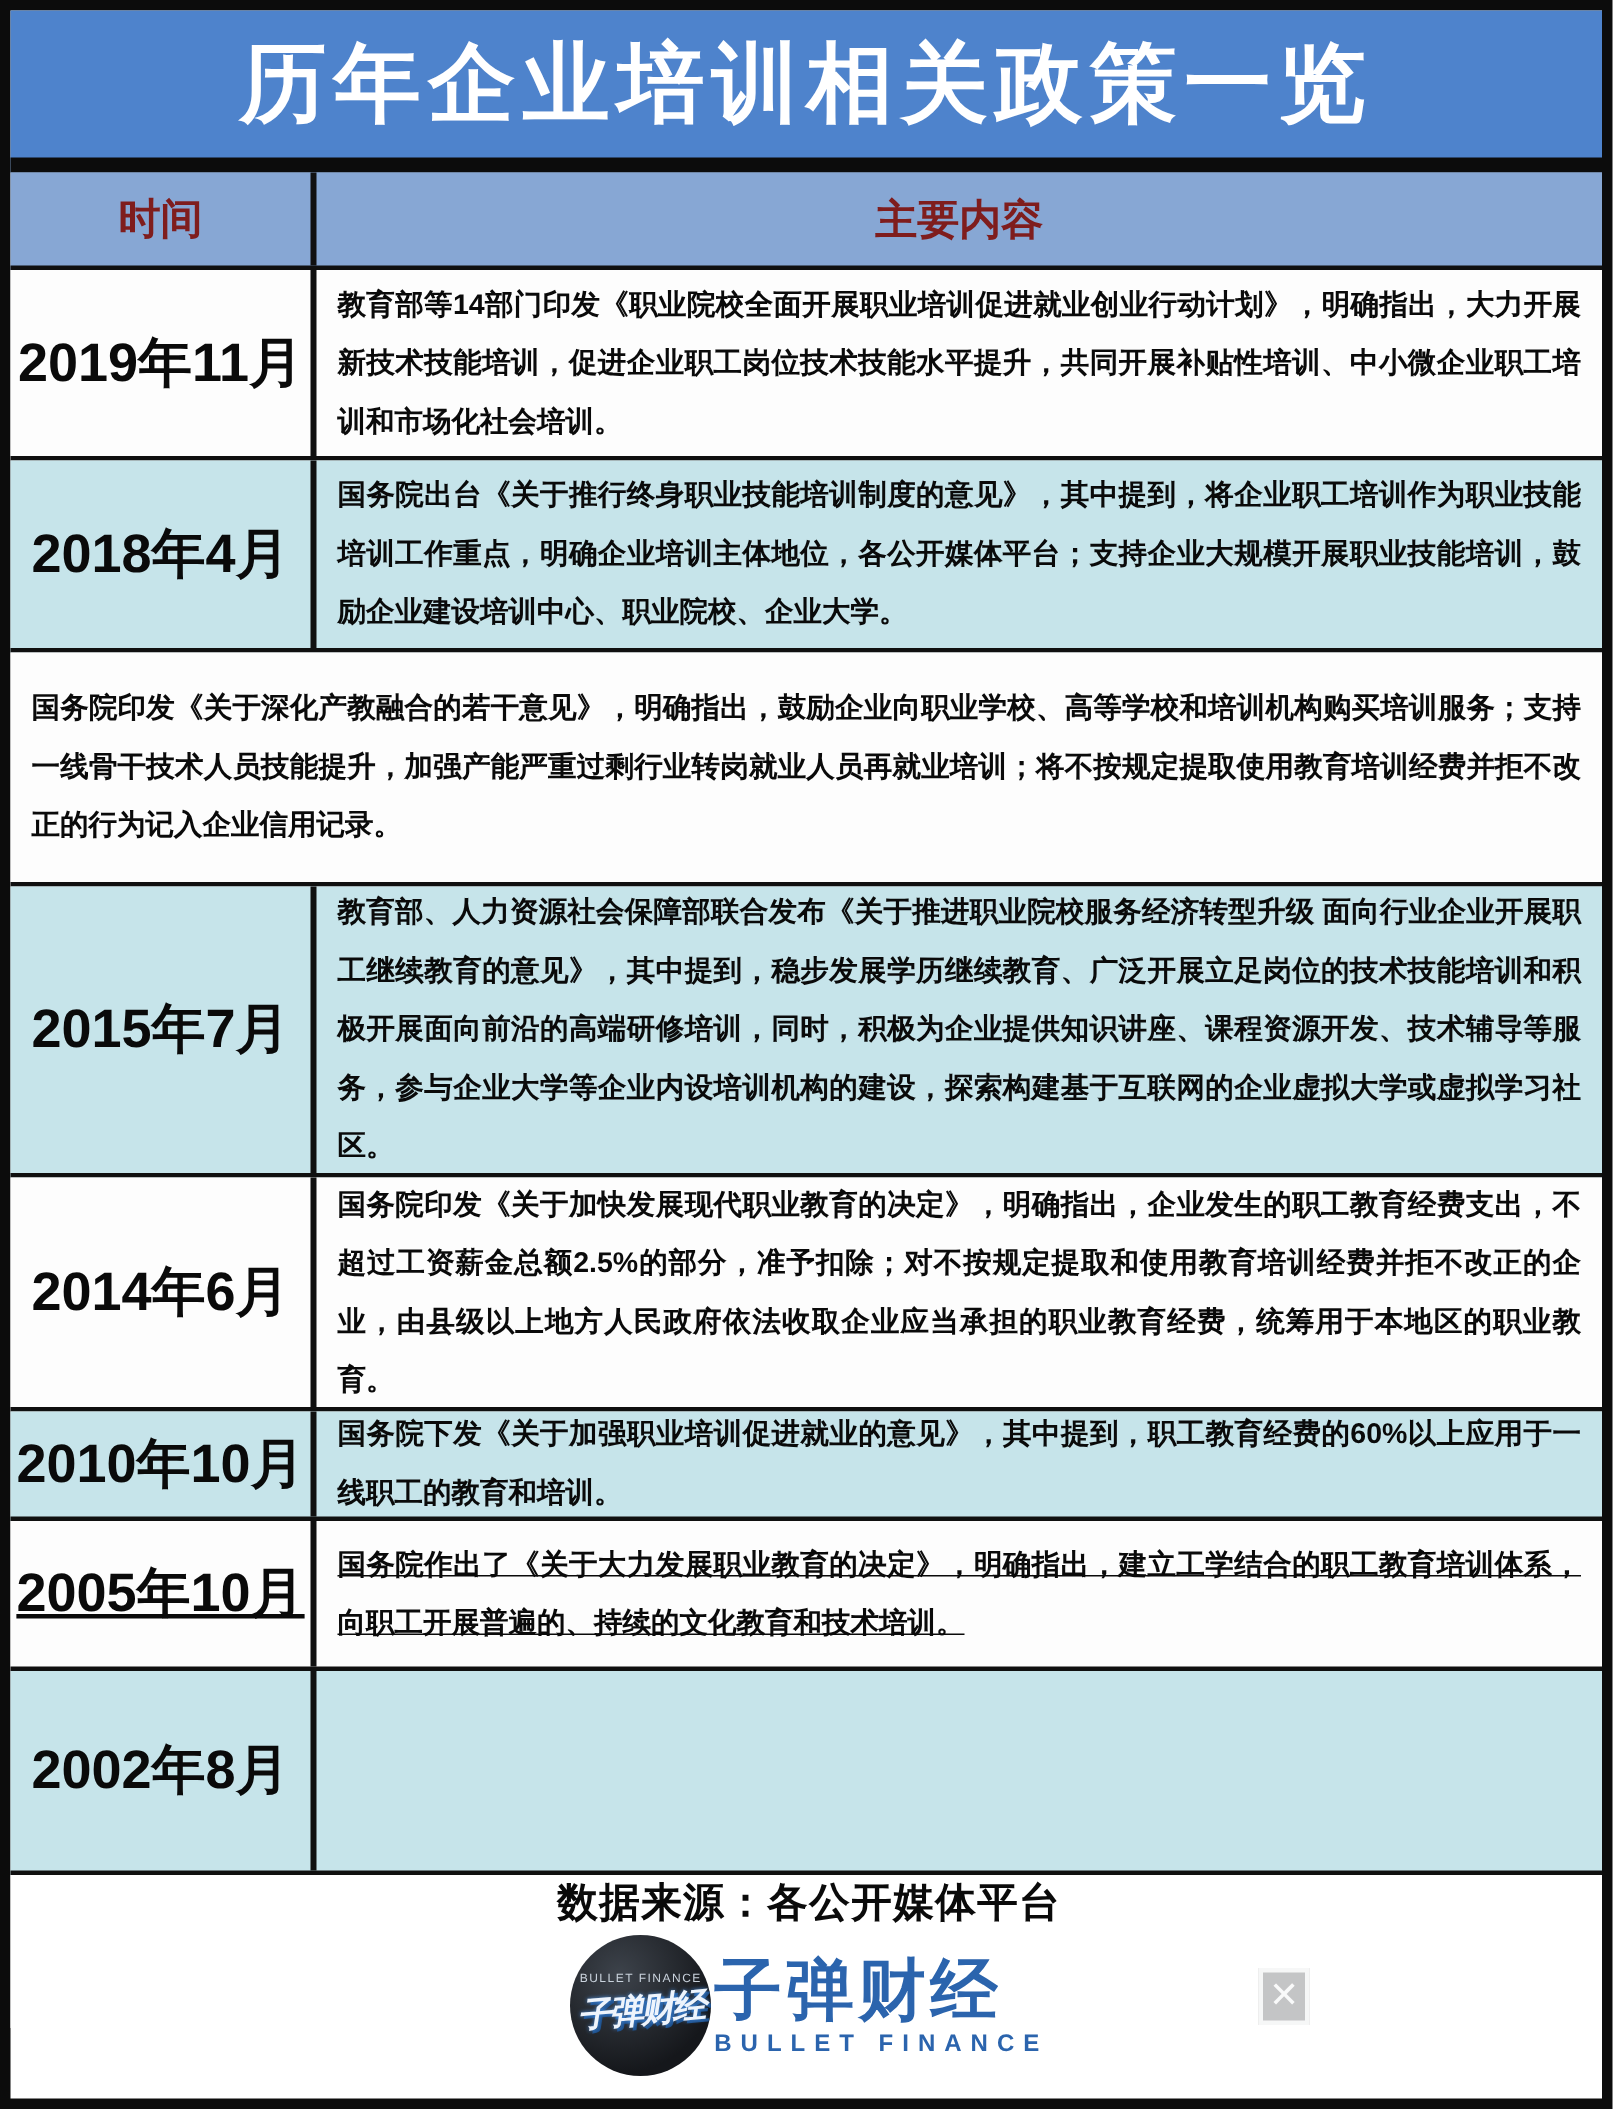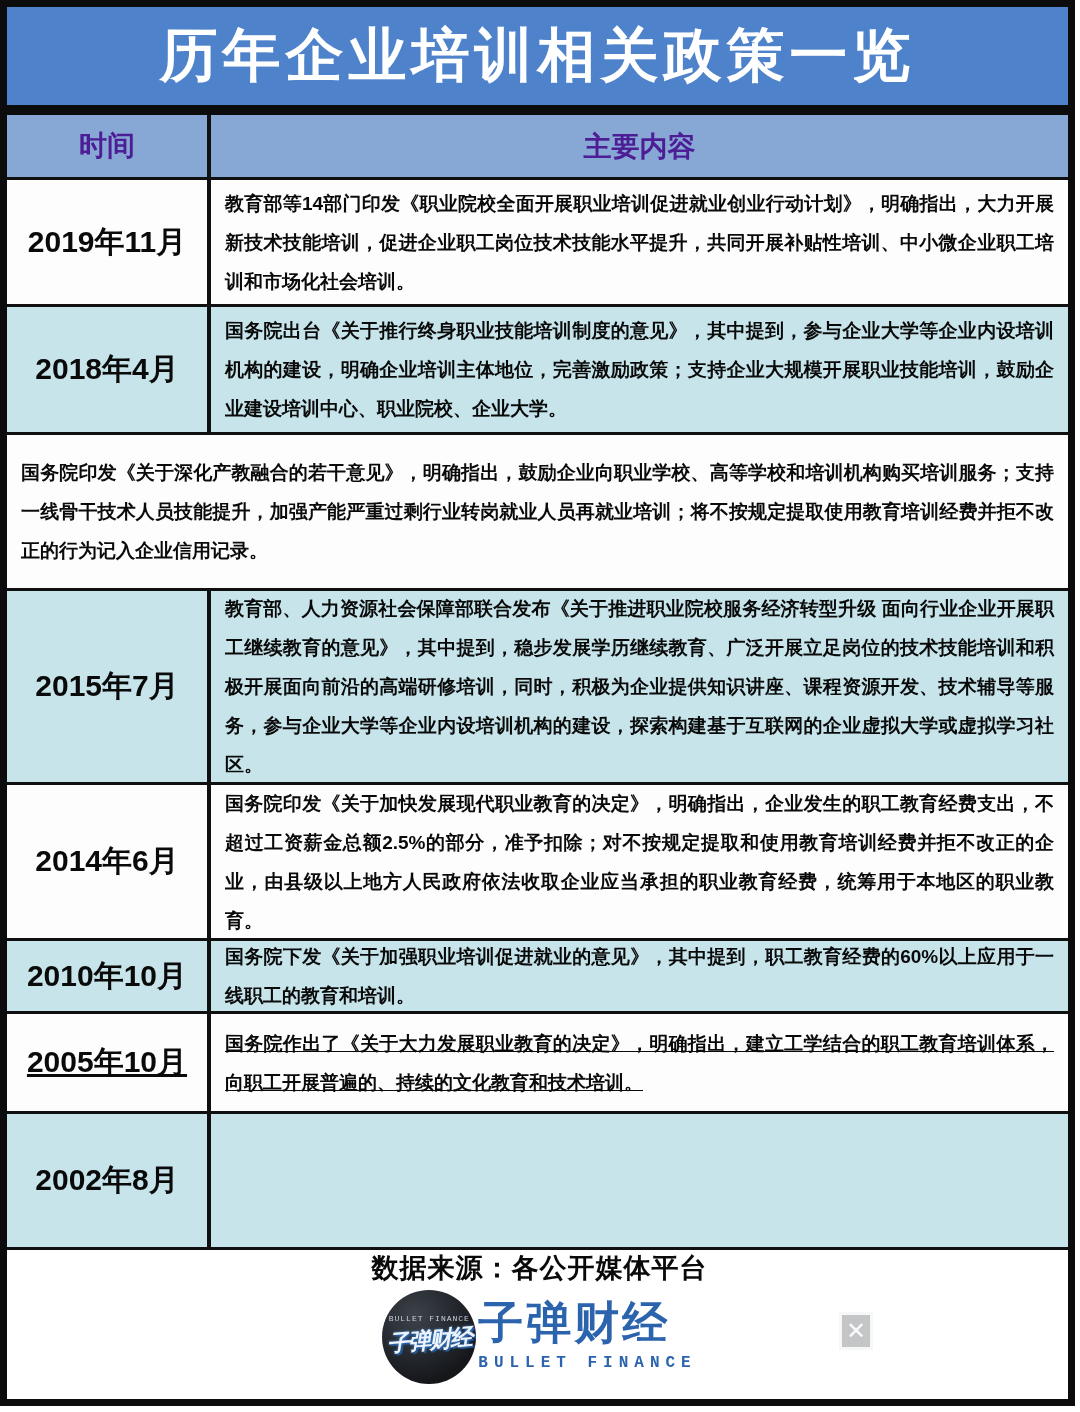--- a/index.html
+++ b/index.html
@@ -7,34 +7,34 @@
        font-family:"Liberation Sans","DejaVu Sans",sans-serif;color:#0a0a0a;}
   .frame{position:absolute;left:0;top:0;width:1075px;height:1406px;
          border:7px solid #0c0c0c;box-sizing:border-box;background:#fff;}
   .title-bar{height:98px;background:#4e83cc;border-bottom:10px solid #0c0c0c;
              display:flex;align-items:center;justify-content:center;}
   .title-bar span{color:#ffffff;font-size:58px;font-weight:bold;letter-spacing:5px;}
   .table{display:block;}
   .trow{display:flex;border-bottom:3px solid #101010;box-sizing:border-box;}
   .cell-date{flex:0 0 200px;width:200px;border-right:4px solid #101010;
              display:flex;align-items:center;justify-content:center;
-             font-weight:bold;font-size:30px;text-align:right;}
+             font-weight:bold;font-size:36px;text-align:right;}
   .cell-content{flex:1;display:flex;align-items:center;padding:6px 14px;
                 font-size:19px;line-height:39px;text-align:justify;font-weight:600;}
   .header-row{background:#87a7d4;height:65px;}
-  .header-row .cell-date,.header-row .cell-content{color:#4c1d95;font-weight:bold;
+  .header-row .cell-date,.header-row .cell-content{color:#7f1d1d;font-weight:bold;
                 font-size:28px;justify-content:center;text-align:center;padding:0;}
   .h1{height:127px;} .h2{height:128px;} .h3{height:156px;} .h4{height:194px;}
   .h5{height:156px;} .h6{height:73px;}  .h7{height:100px;text-decoration:underline;} .h8{height:136px;}
   .shade{background:#c6e4ea;}
   .plain{background:#fdfdfd;}
   .footer{position:relative;height:102px;display:flex;align-items:center;
           justify-content:space-between;padding:0 6px 0 10px;background:#ffffff;flex-direction:column;}
   .source{font-size:27px;font-weight:bold;letter-spacing:1px;}
-  .logo{display:flex;align-items:center;gap:2px;margin-top:4px;font-family:Liberation Mono, monospace;}
+  .logo{display:flex;align-items:center;gap:2px;margin-top:4px;}
   .badge{width:94px;height:94px;border-radius:50%;flex:0 0 94px;overflow:hidden;
          background:radial-gradient(circle at 35% 28%,#3d434b,#15171b 72%);
          display:flex;flex-direction:column;align-items:center;}
   .badge-top{font-size:8px;letter-spacing:1px;color:#c9d2dc;margin-top:24px;white-space:nowrap;}
   .badge-main{font-size:23px;font-weight:bold;font-style:italic;color:#eef4fc;
               letter-spacing:-2px;transform:rotate(-5deg);margin-top:2px;white-space:nowrap;
               text-shadow:0 0 3px #4a8fe0,2px 2px 0 #1d4f8a;}
   .logo-text{display:flex;flex-direction:column;align-items:flex-start;}
   .logo-cn{font-size:45px;font-weight:bold;color:#2b64ad;letter-spacing:3px;line-height:48px;}
   .logo-en{font-size:16px;font-weight:bold;color:#2b64ad;letter-spacing:6px;margin-top:3px;}
@@ -59,21 +59,21 @@
       <div class="cell-content">主要内容</div>
     </div>
 
     <div class="trow plain h1">
       <div class="cell-date">2019年11月</div>
       <div class="cell-content">教育部等14部门印发《职业院校全面开展职业培训促进就业创业行动计划》，明确指出，大力开展新技术技能培训，促进企业职工岗位技术技能水平提升，共同开展补贴性培训、中小微企业职工培训和市场化社会培训。</div>
     </div>
 
     <div class="trow shade h2">
       <div class="cell-date">2018年4月</div>
-      <div class="cell-content">国务院出台《关于推行终身职业技能培训制度的意见》，其中提到，参与企业大学等企业内设培训机构的建设，明确企业培训主体地位，完善激励政策；支持企业大规模开展职业技能培训，鼓励企业建设培训中心、职业院校、企业大学。</div>
+      <div class="cell-content">国务院出台《关于推行终身职业技能培训制度的意见》，其中提到，将企业职工培训作为职业技能培训工作重点，明确企业培训主体地位，各公开媒体平台；支持企业大规模开展职业技能培训，鼓励企业建设培训中心、职业院校、企业大学。</div>
     </div>
 
     <div class="trow plain h3">
       <div class="cell-content">国务院印发《关于深化产教融合的若干意见》，明确指出，鼓励企业向职业学校、高等学校和培训机构购买培训服务；支持一线骨干技术人员技能提升，加强产能严重过剩行业转岗就业人员再就业培训；将不按规定提取使用教育培训经费并拒不改正的行为记入企业信用记录。</div>
     </div>
 
     <div class="trow shade h4">
       <div class="cell-date">2015年7月</div>
       <div class="cell-content">教育部、人力资源社会保障部联合发布《关于推进职业院校服务经济转型升级 面向行业企业开展职工继续教育的意见》，其中提到，稳步发展学历继续教育、广泛开展立足岗位的技术技能培训和积极开展面向前沿的高端研修培训，同时，积极为企业提供知识讲座、课程资源开发、技术辅导等服务，参与企业大学等企业内设培训机构的建设，探索构建基于互联网的企业虚拟大学或虚拟学习社区。</div>
     </div>

